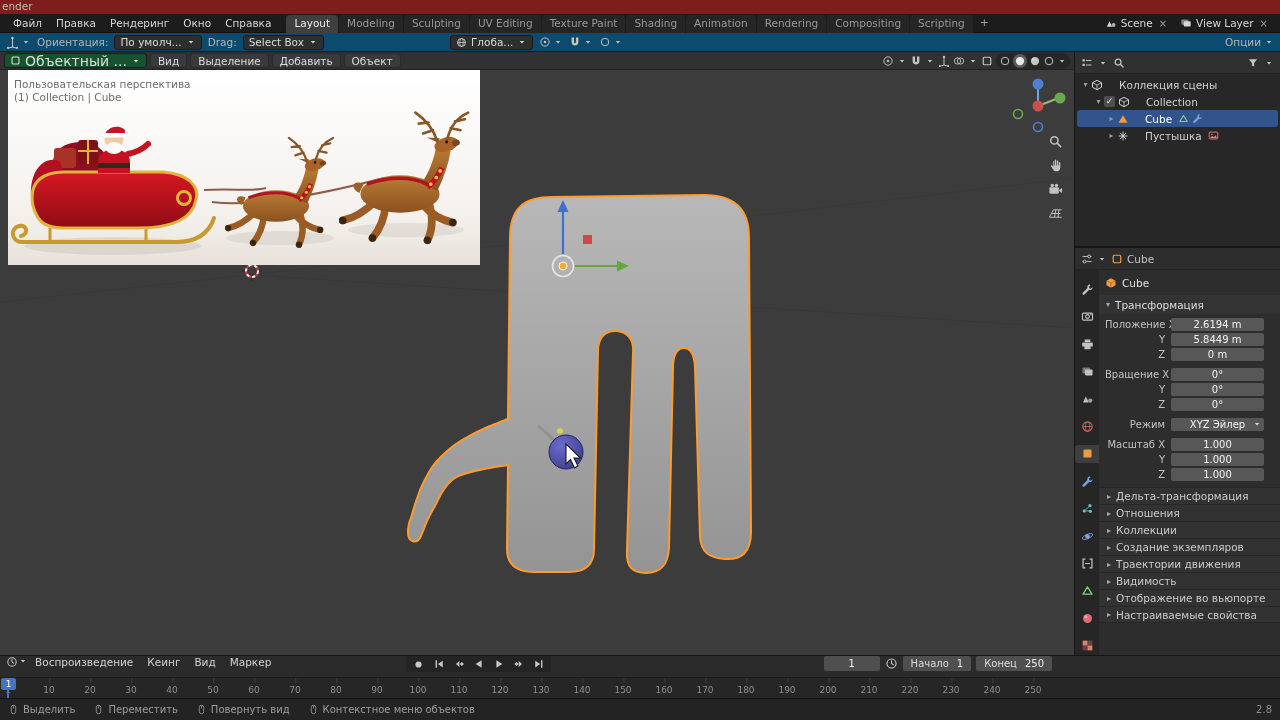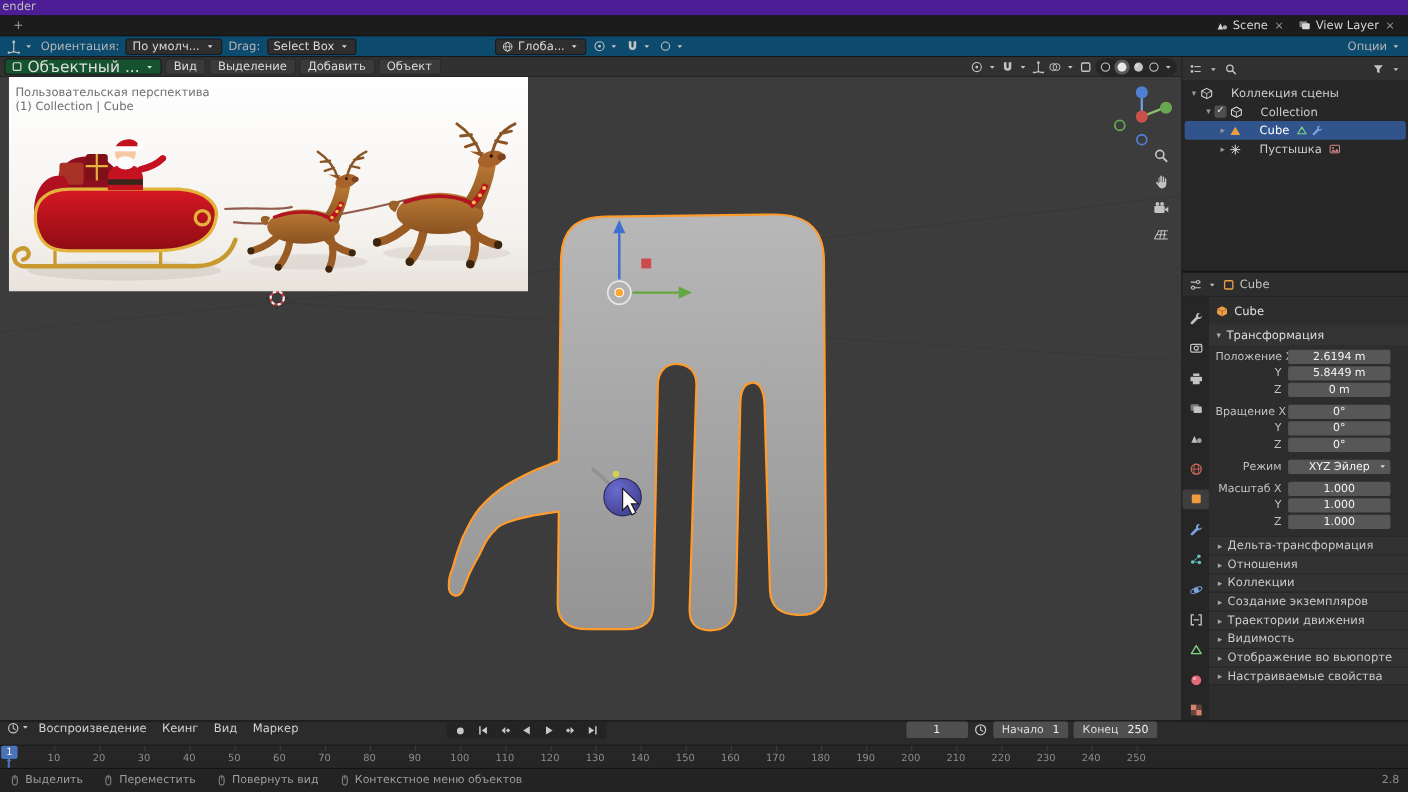--- a/index.html
+++ b/index.html
@@ -3,21 +3,21 @@
 <meta charset="utf-8">
 <style>
 *{margin:0;padding:0;box-sizing:border-box}
 html,body{width:1280px;height:720px;overflow:hidden;background:#141414;
   font-family:"DejaVu Sans","Liberation Sans",sans-serif;font-size:11px;color:#c9c9c9}
 .app{position:relative;width:1280px;height:720px;display:flex;flex-direction:column}
 .ic{display:block;flex:none}
 .ic10{width:10px;height:10px}.ic11{width:11px;height:11px}.ic12{width:12px;height:12px}
 .ic13{width:13px;height:13px}.ic15{width:15px;height:15px}
 
-.titlebar{height:14px;background:#4c1d95;color:#bcbcbc;font-size:10.5px;line-height:13px;
+.titlebar{height:14px;background:#7f1d1d;color:#bcbcbc;font-size:10.5px;line-height:13px;
   padding-left:2px;flex:none}
 
 .menubar{height:19px;background:#1c1c1c;display:flex;align-items:center;padding:0 6px;
   flex:none;border-bottom:1px solid #121212}
 .menu-item{padding:0 7px;line-height:18px;color:#d4d4d4;font-size:10.5px;white-space:nowrap}
 .ws-tabs{display:flex;align-items:flex-end;height:19px;margin-left:8px}
 .ws-tab{padding:2px 8px 3px;font-size:10.5px;color:#989898;background:#252525;
   border-radius:4px 4px 0 0;margin-right:1px;line-height:13px;white-space:nowrap}
 .ws-tab.active{background:#3f3f3f;color:#ececec}
 .ws-plus{padding:2px 6px 3px;color:#9f9f9f;font-size:11px}
@@ -293,20 +293,41 @@
 </defs>
 </svg>
 
 <div class="app">
 
   <div class="titlebar">
     <span>ender</span>
   </div>
 
   <div class="menubar">
+    <div style="display:flex">
+
+    <span class="menu-item">Файл</span>
+        <span class="menu-item">Правка</span>
+        <span class="menu-item">Рендеринг</span>
+        <span class="menu-item">Окно</span>
+        <span class="menu-item">Справка</span>
+      </div>
+    <div class="ws-tabs">
+
+    <span class="ws-tab active">Layout</span>
+        <span class="ws-tab">Modeling</span>
+        <span class="ws-tab">Sculpting</span>
+        <span class="ws-tab">UV Editing</span>
+        <span class="ws-tab">Texture Paint</span>
+        <span class="ws-tab">Shading</span>
+        <span class="ws-tab">Animation</span>
+        <span class="ws-tab">Rendering</span>
+        <span class="ws-tab">Compositing</span>
+        <span class="ws-tab">Scripting</span>
+      </div>
     <span class="ws-plus">+</span>
     <div class="menubar-right">
       <div class="mb-widget">
         <svg class="ic ic12">
             <use href="#i-scene"></use>
           </svg>
         <span>Scene</span>
         <span class="mb-x">×</span>
       </div>
       <div class="mb-widget">

